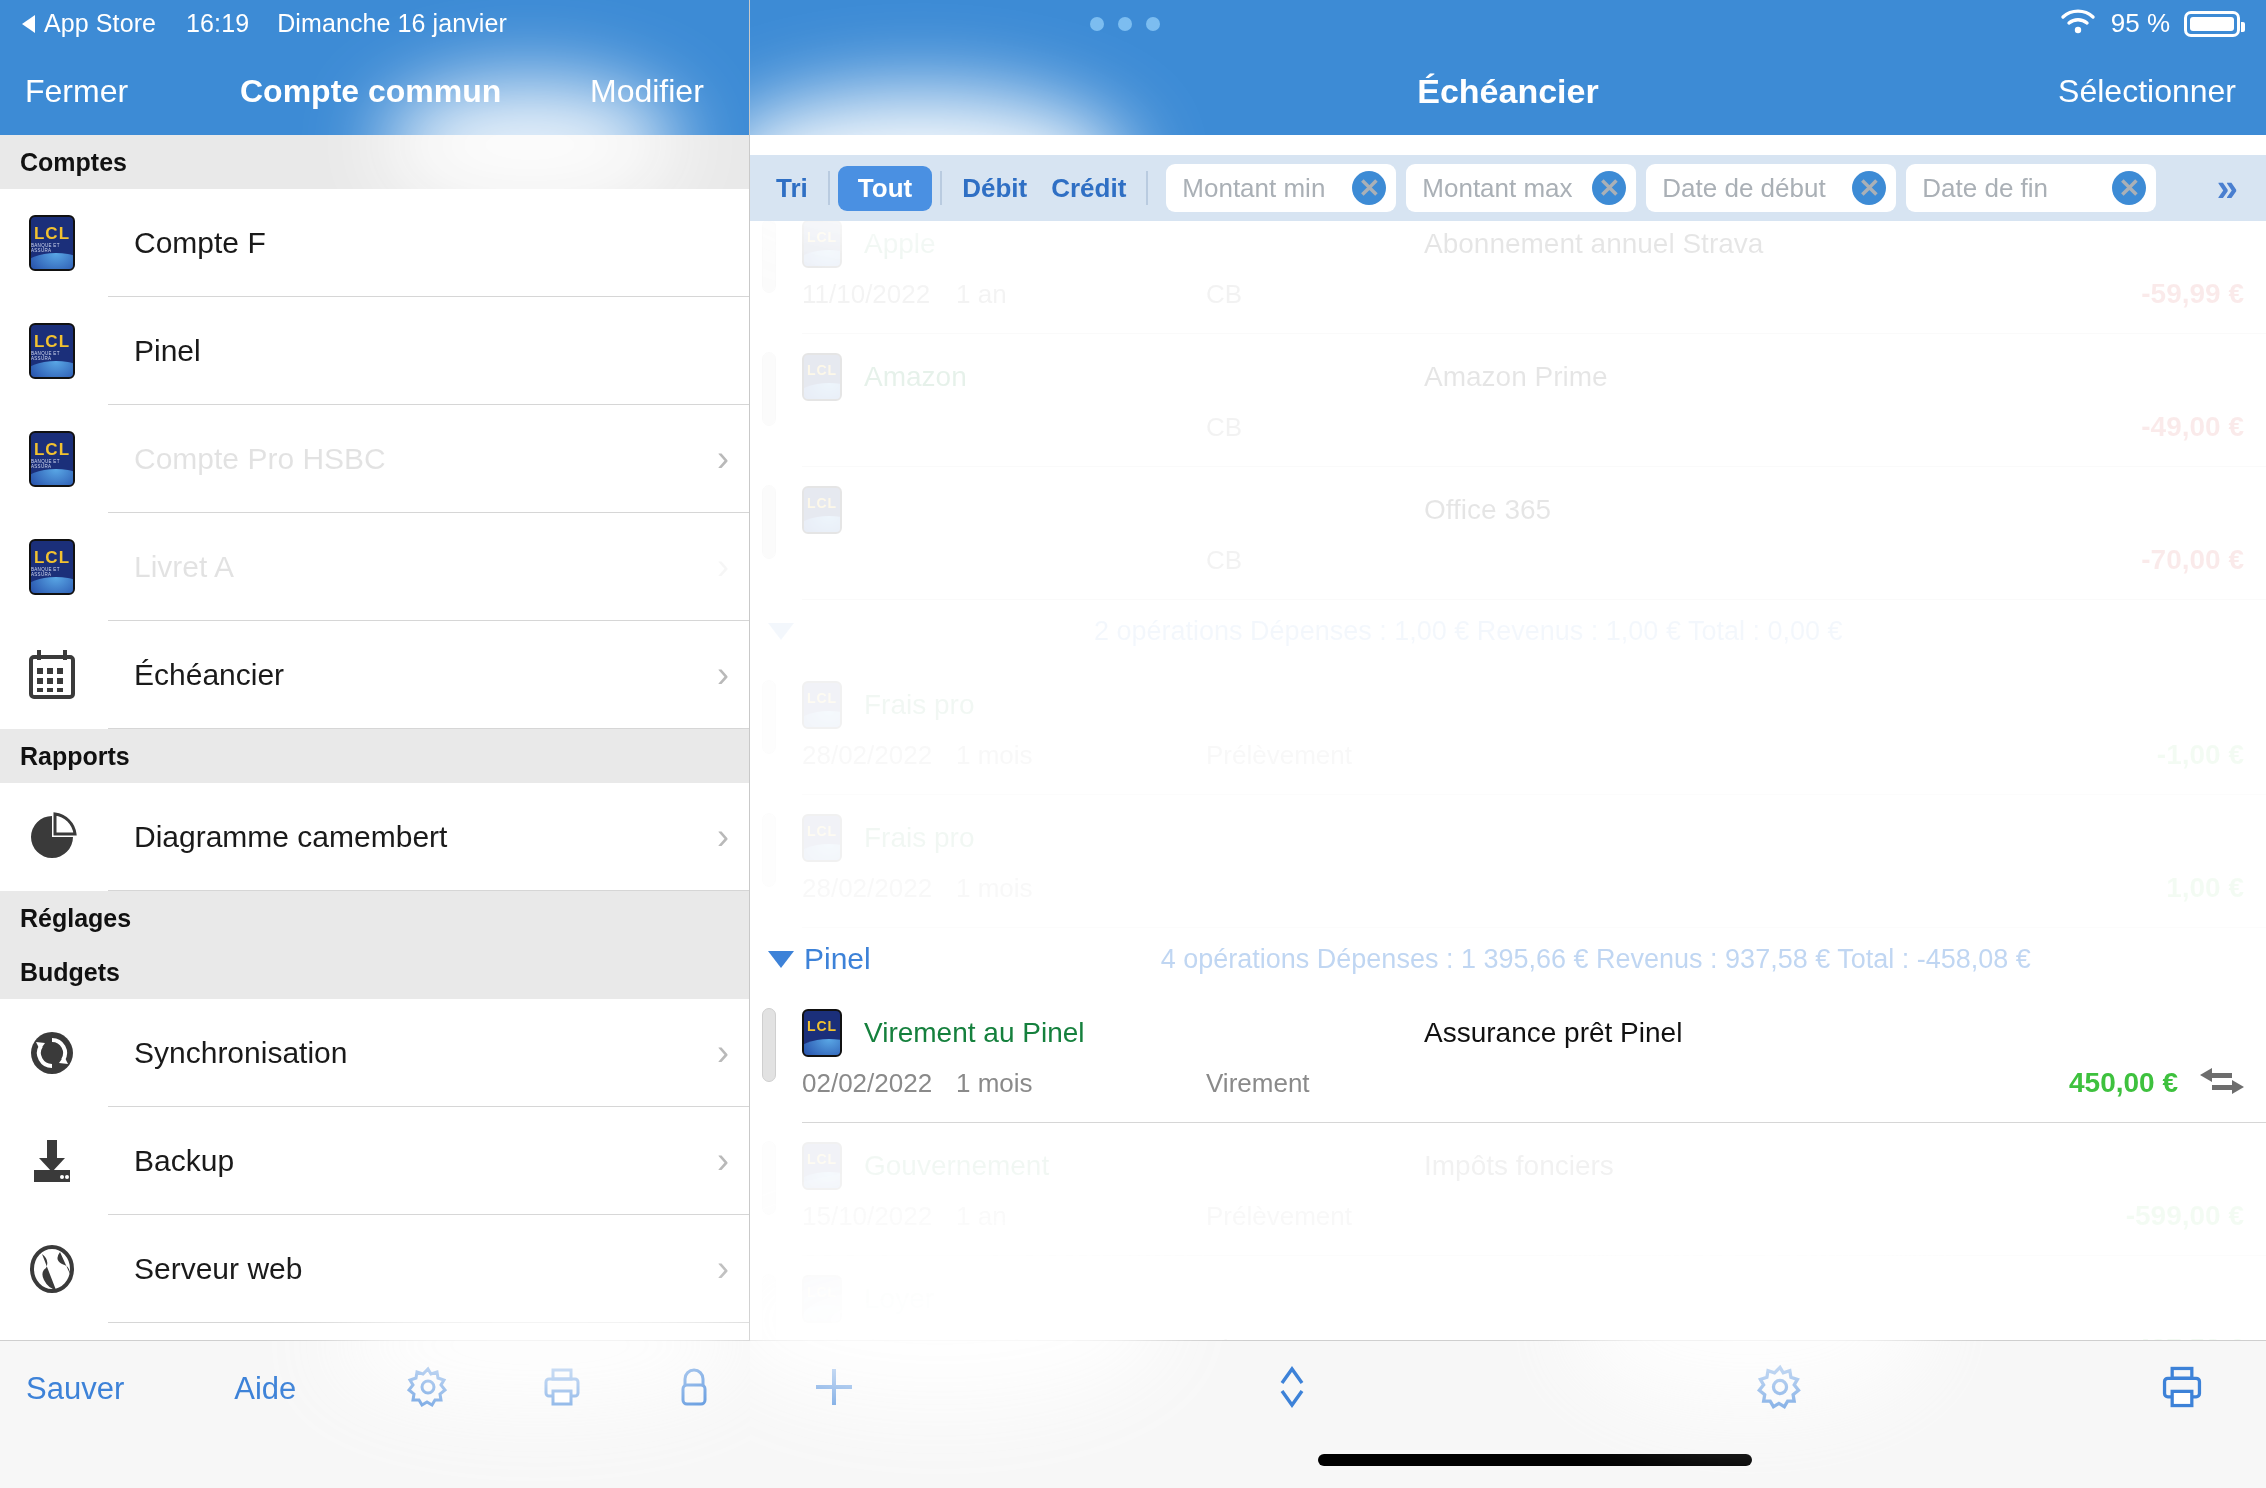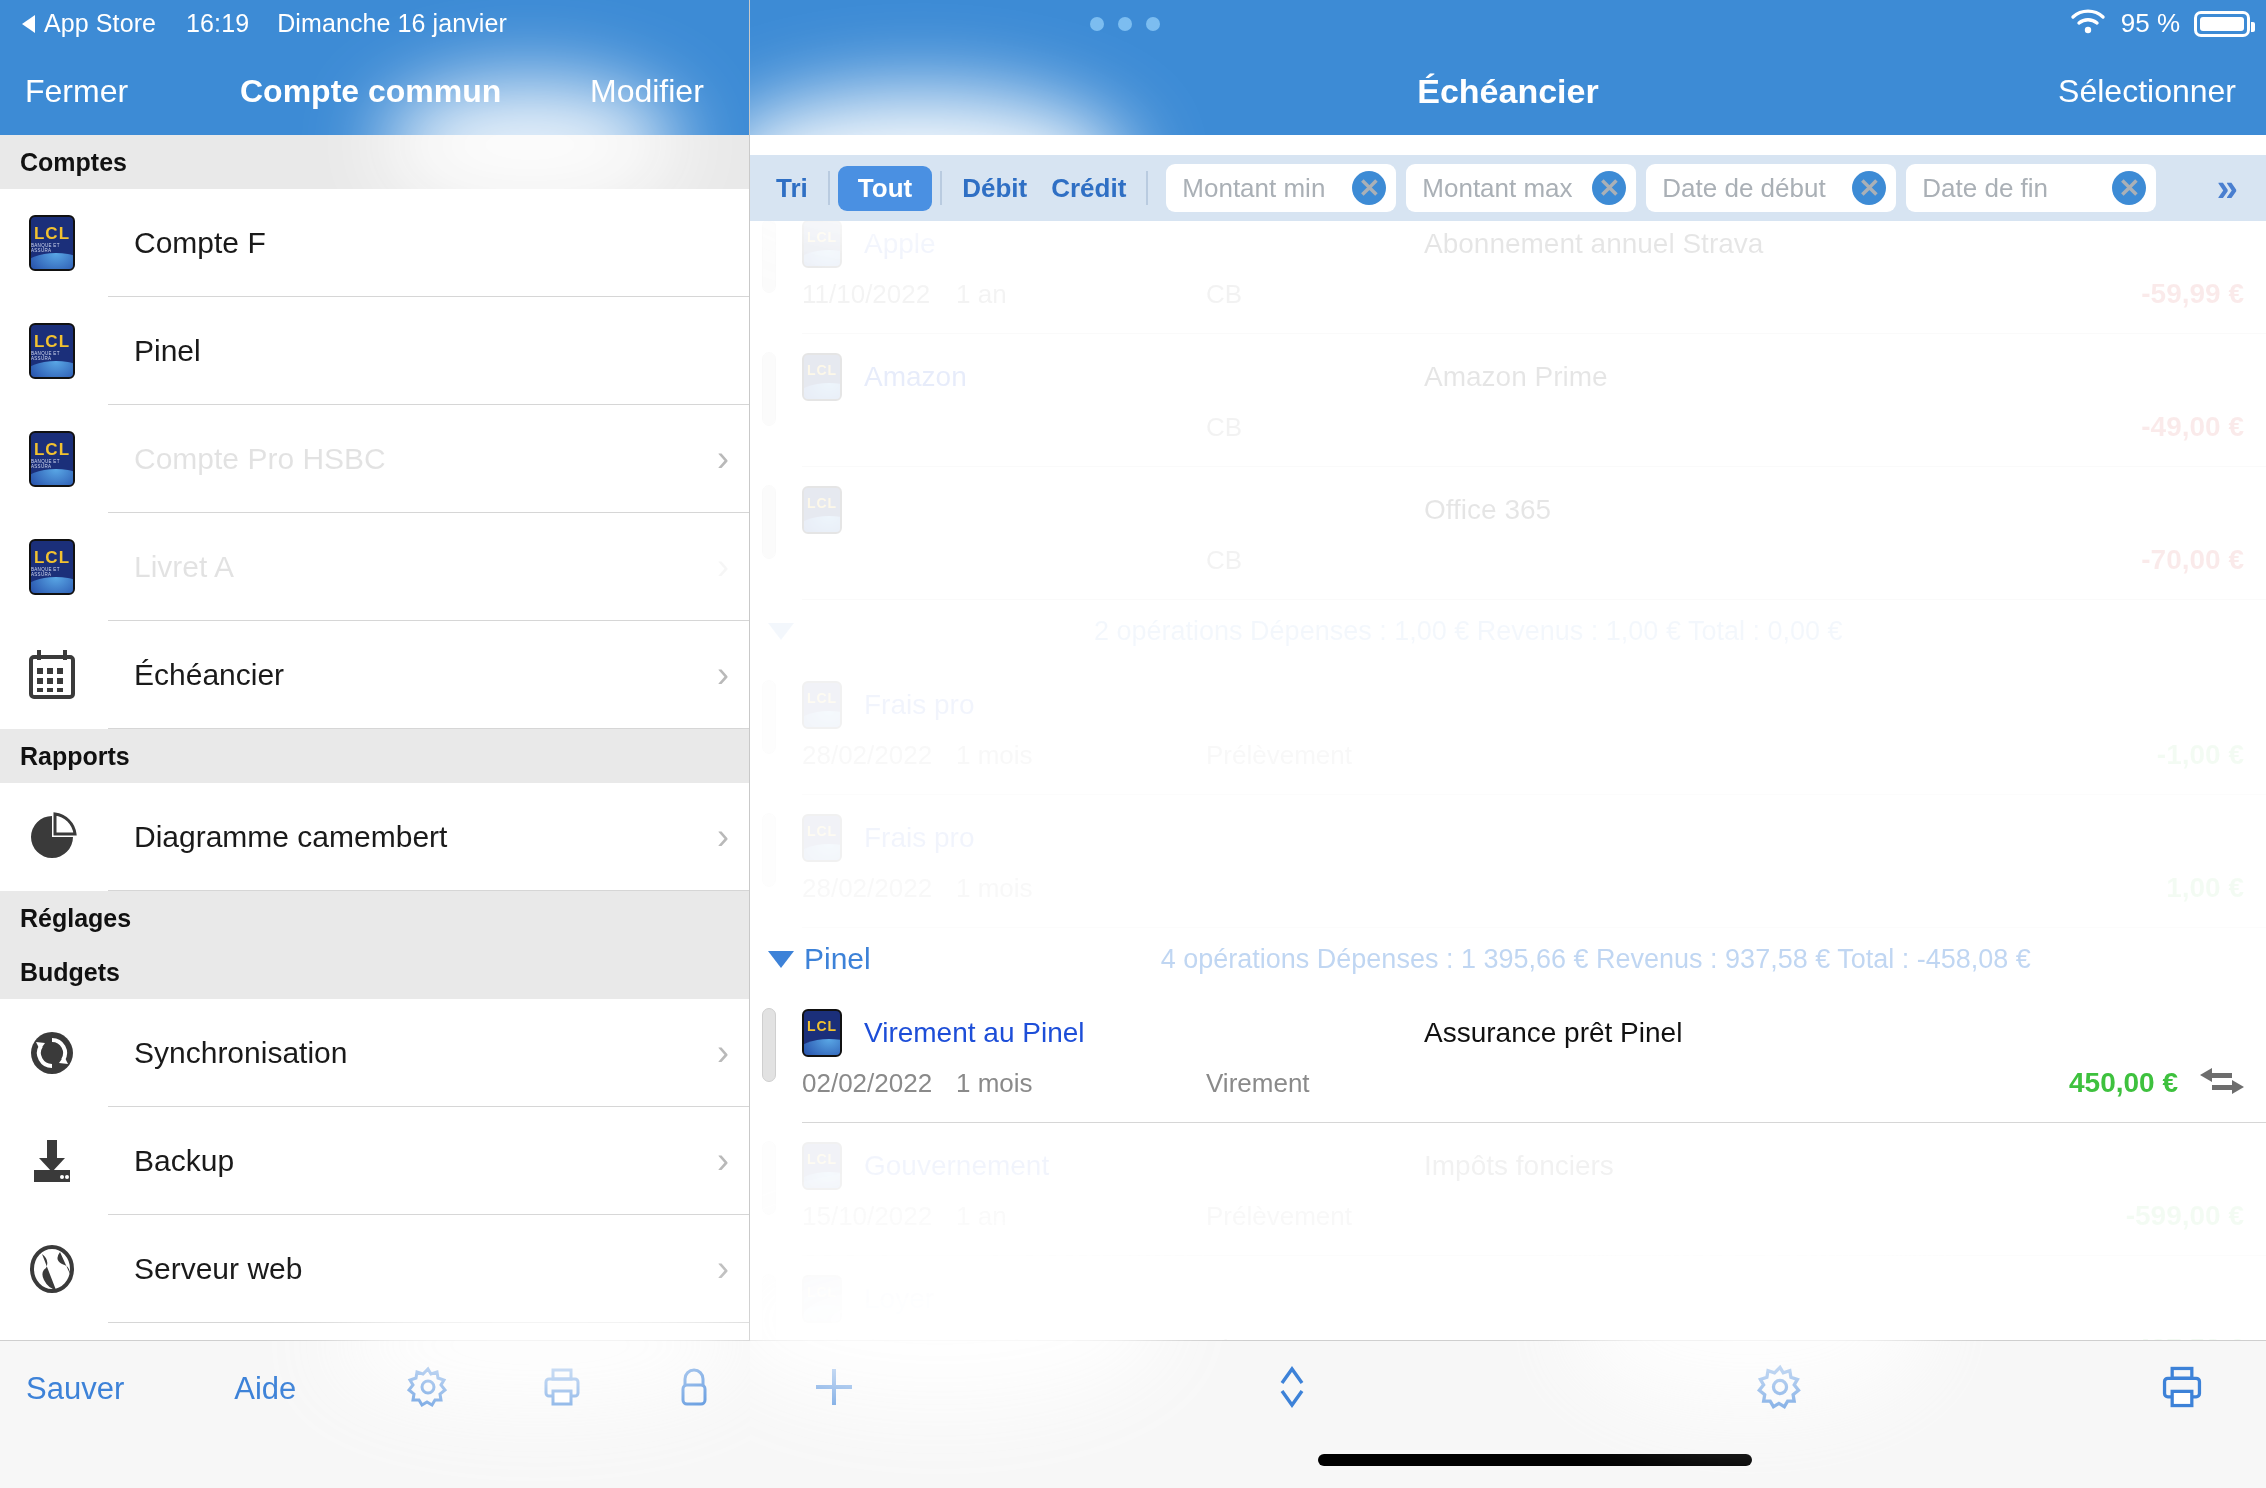--- a/index.html
+++ b/index.html
@@ -72,21 +72,21 @@
 
   
   .right-panel { position:relative; flex:1 1 auto; height:1488px; background:#fff; overflow:hidden; }
 
   .r-statusbar {
     height:47px; background:#3d8bd5; display:flex; align-items:center; position:relative;
     color:#fff; font-size:25px;
   }
   .dots { position:absolute; left:340px; display:flex; gap:14px; }
   .dots i { width:14px; height:14px; border-radius:50%; background:#7cbdf0; display:block; }
-  .r-status-right { position:absolute; right:16px; display:flex; align-items:center; gap:14px; }
+  .r-status-right { position:absolute; right:26px; display:flex; align-items:center; gap:14px; }
   .battery { width:56px; height:26px; border:3px solid #fff; border-radius:7px; position:relative; }
   .battery::after { content:""; position:absolute; right:-8px; top:8px; width:4px; height:10px; background:#fff; border-radius:0 2px 2px 0; }
   .battery i { position:absolute; left:3px; top:3px; bottom:3px; width:44px; background:#fff; border-radius:3px; display:block; }
 
   .r-navbar { height:88px; background:#3d8bd5; position:relative; display:flex; align-items:center; }
   .r-title { position:absolute; left:0; right:0; text-align:center; color:#fff; font-size:34px; font-weight:bold; }
   .r-select { position:absolute; right:30px; color:#fff; font-size:32px; }
 
   .filterbar {
     height:66px; background:#d7e4f2; display:flex; align-items:center; gap:0; padding:0 14px;
@@ -113,21 +113,21 @@
   .grp-tri { width:0;height:0;border-left:13px solid transparent;border-right:13px solid transparent;border-top:17px solid #3d82d8; margin-right:10px; }
   .grp-name { color:#3d82d8; font-size:30px; }
   .grp-sum { color:#3d82d8; font-size:27px; margin-left:290px; white-space:nowrap; }
 
   .tx {
     position:relative; padding:16px 0 16px 0; display:block;
   }
   .tx-handle { position:absolute; left:12px; top:18px; width:14px; height:74px; border-radius:7px; background:#e2e2e2; border:1px solid #cfcfcf; }
   .tx-line1 { display:flex; align-items:center; padding-left:52px; height:54px; }
   .tx-line2 { display:flex; align-items:center; padding-left:52px; height:46px; }
-  .tx-payee { margin-left:22px; font-size:28px; color:#1d4ed8; width:560px; }
+  .tx-payee { margin-left:22px; font-size:28px; color:#15803d; width:560px; }
   .tx-memo { font-size:28px; color:#111; }
   .tx-date { font-size:26px; color:#8a8a8a; width:132px; }
   .tx-freq { font-size:26px; color:#8a8a8a; margin-left:22px; width:250px; }
   .tx-type { font-size:26px; color:#8a8a8a; }
   .tx-amt { margin-left:auto; font-size:28px; font-weight:bold; color:#3ec13e; padding-right:22px; }
   .repeat-ic { width:44px; margin-right:22px; color:#6d6d6d; }
   .tx-sep { height:1px; background:#d6d6d6; margin-left:52px; }
 
   .ghost { opacity:.10; filter:blur(.5px); pointer-events:none; }
   .ghost .tx-amt { color:#d04040; }

